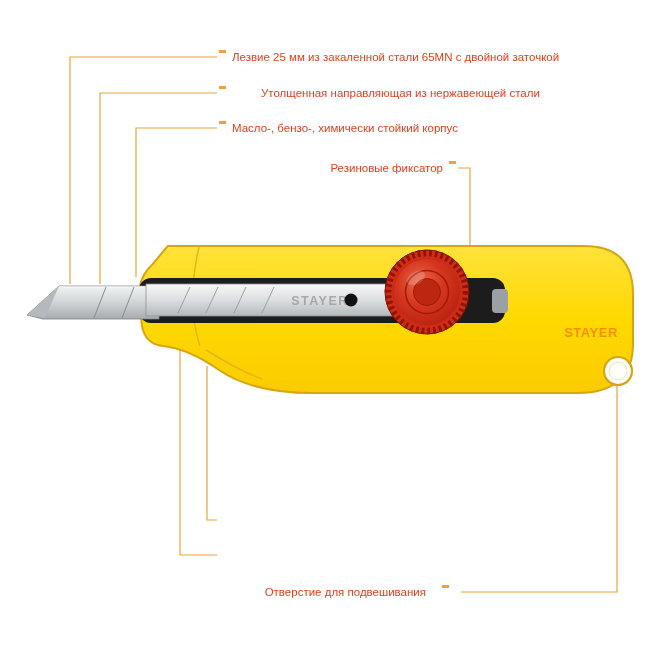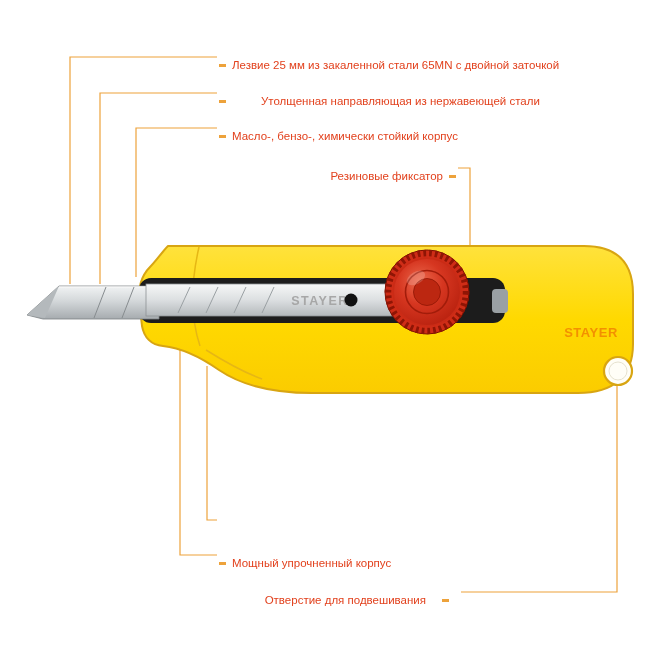--- a/index.html
+++ b/index.html
@@ -2,22 +2,22 @@
 <html><head>
 <meta charset="utf-8">
 <style>
   html,body { margin:0; padding:0; background:#ffffff; }
   .stage {
     position:relative; width:650px; height:650px; background:#ffffff;
     font-family:"Liberation Sans", sans-serif; overflow:hidden;
   }
   .stage svg { position:absolute; left:0; top:0; }
   .callout {
-    position:absolute; display:flex; align-items:center; gap:6px;
-    font-size:11.5px; line-height:14px; color:#e2411d; white-space:nowrap;margin-top:8px;
+    position:absolute; display:flex; align-items:flex-start; gap:6px;
+    font-size:11.5px; line-height:14px; color:#e2411d; white-space:nowrap;
   }
   .callout .dash { width:7px; height:3px; background:#eda23b; flex:0 0 auto; }
   .svgtext { font-family:"Liberation Sans", sans-serif; font-weight:bold; }
 </style>
 </head>
 <body>
 
 <div class="stage">
 
   <svg width="650" height="650" viewBox="0 0 650 650">
@@ -119,23 +119,19 @@
     <span class="dash"></span>
     <span>Масло-, бензо-, химически стойкий корпус</span>
   </div>
 
   <div class="callout" style="top:161px; right:194px;">
     <span>Резиновые фиксатор</span>
     <span class="dash"></span>
   </div>
 
 
-  <div class="callout" style="top:548px; left:219px;">
-    <span class="dash"></span>
-    <span>Мощный упрочненный корпус</span>
-  </div>
 
   <div class="callout" style="top:585px; right:201px;gap:16px;">
     <span>Отверстие для подвешивания</span>
     <span class="dash"></span>
   </div>
 
 </div>
 
 </body></html>

